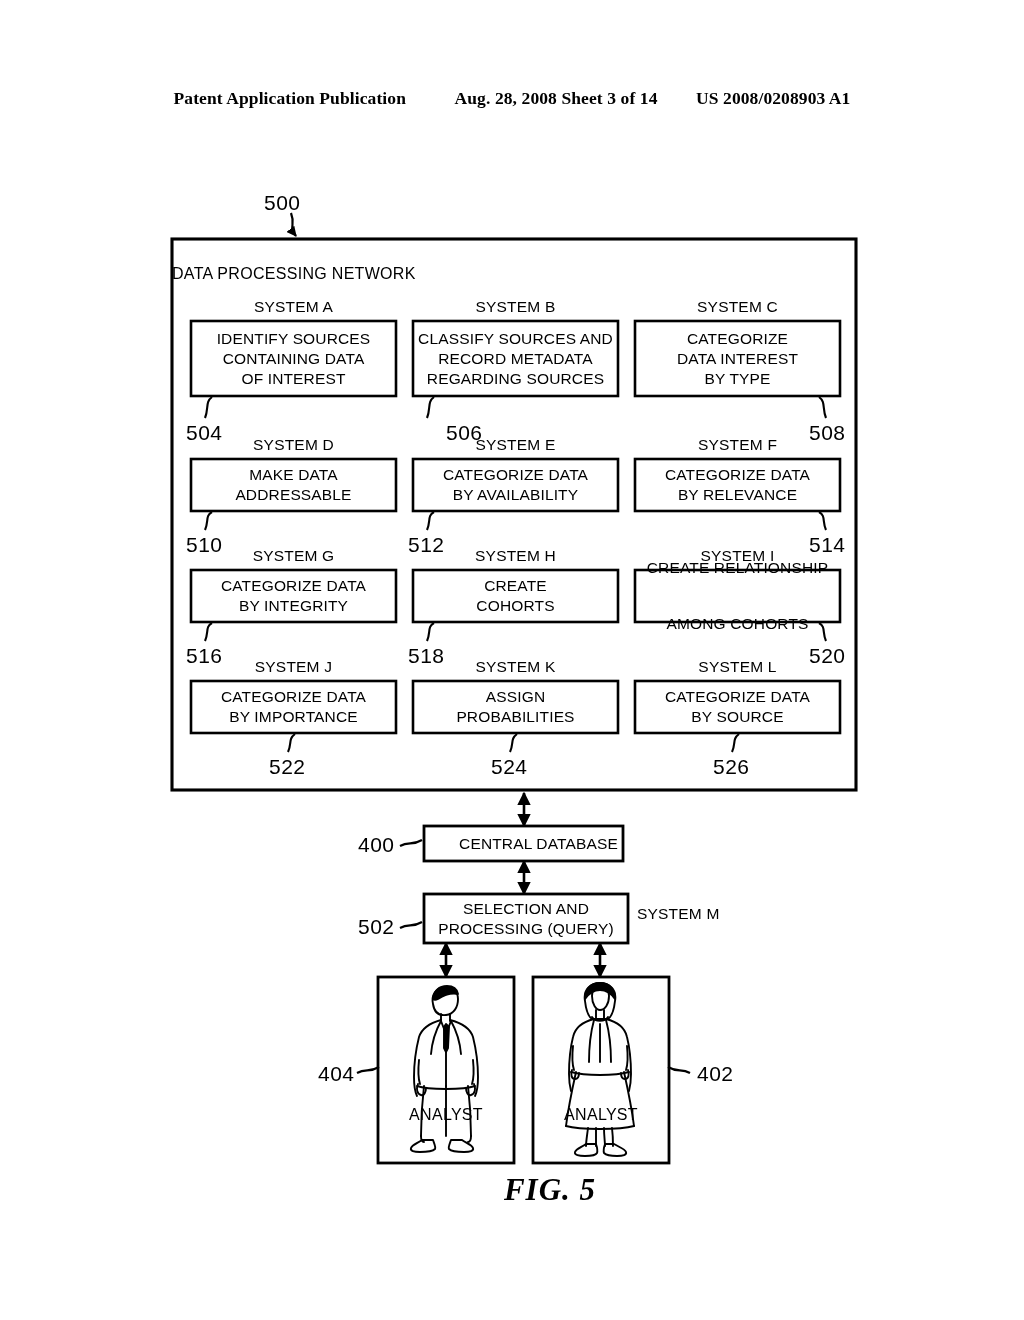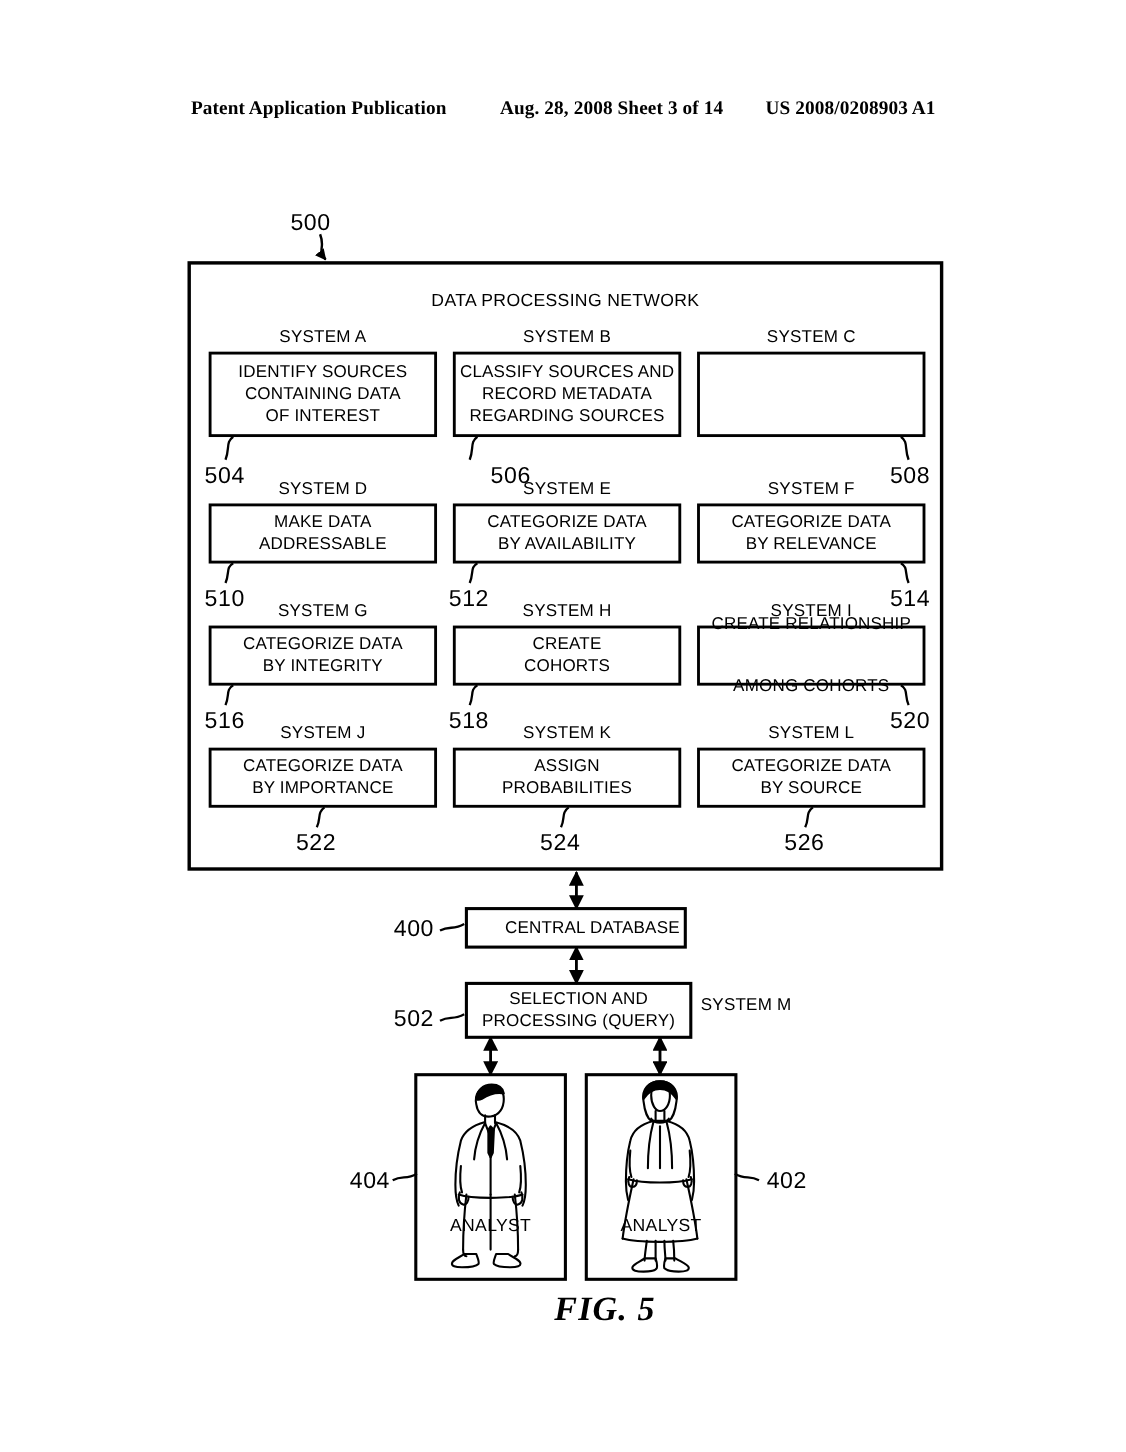--- a/index.html
+++ b/index.html
@@ -82,21 +82,20 @@
   .sys-caption {
     position: absolute;
     text-align: center;
     font-family: "Liberation Sans", sans-serif;
     font-size: 15.5px;
     letter-spacing: 0.2px;
     white-space: nowrap;
   }
   .net-title {
     position: absolute;
-    text-align: center;
     font-family: "Liberation Sans", sans-serif;
     font-size: 16px;
     letter-spacing: 0.3px;
     white-space: nowrap;
   }
   .analyst-cap {
     position: absolute;
     text-align: center;
     font-family: "Liberation Sans", sans-serif;
     font-size: 16px;
@@ -312,20 +311,25 @@
   </div>
 
   <div class="sys-caption" style="left:413px; top:298px; width:205px;">SYSTEM B</div>
   <div class="boxtext" style="left:413px; top:321px; width:205px; height:75px;">
     <span>CLASSIFY SOURCES AND</span>
     <span>RECORD METADATA</span>
     <span>REGARDING SOURCES</span>
   </div>
 
   <div class="sys-caption" style="left:635px; top:298px; width:205px;">SYSTEM C</div>
+  <div class="boxtext" style="left:635px; top:321px; width:205px; height:75px;">
+    <span>CATEGORIZE</span>
+    <span>DATA INTEREST</span>
+    <span>BY TYPE</span>
+  </div>
 
   <div class="refnum" style="left:186px; top:421px;">504</div>
   <div class="refnum" style="left:408px; top:421px;margin-left:38px;">506</div>
   <div class="refnum" style="left:809px; top:421px;">508</div>
 
   <div class="sys-caption" style="left:191px; top:436px; width:205px;">SYSTEM D</div>
   <div class="boxtext" style="left:191px; top:459px; width:205px; height:52px;">
     <span>MAKE DATA</span>
     <span>ADDRESSABLE</span>
   </div>

